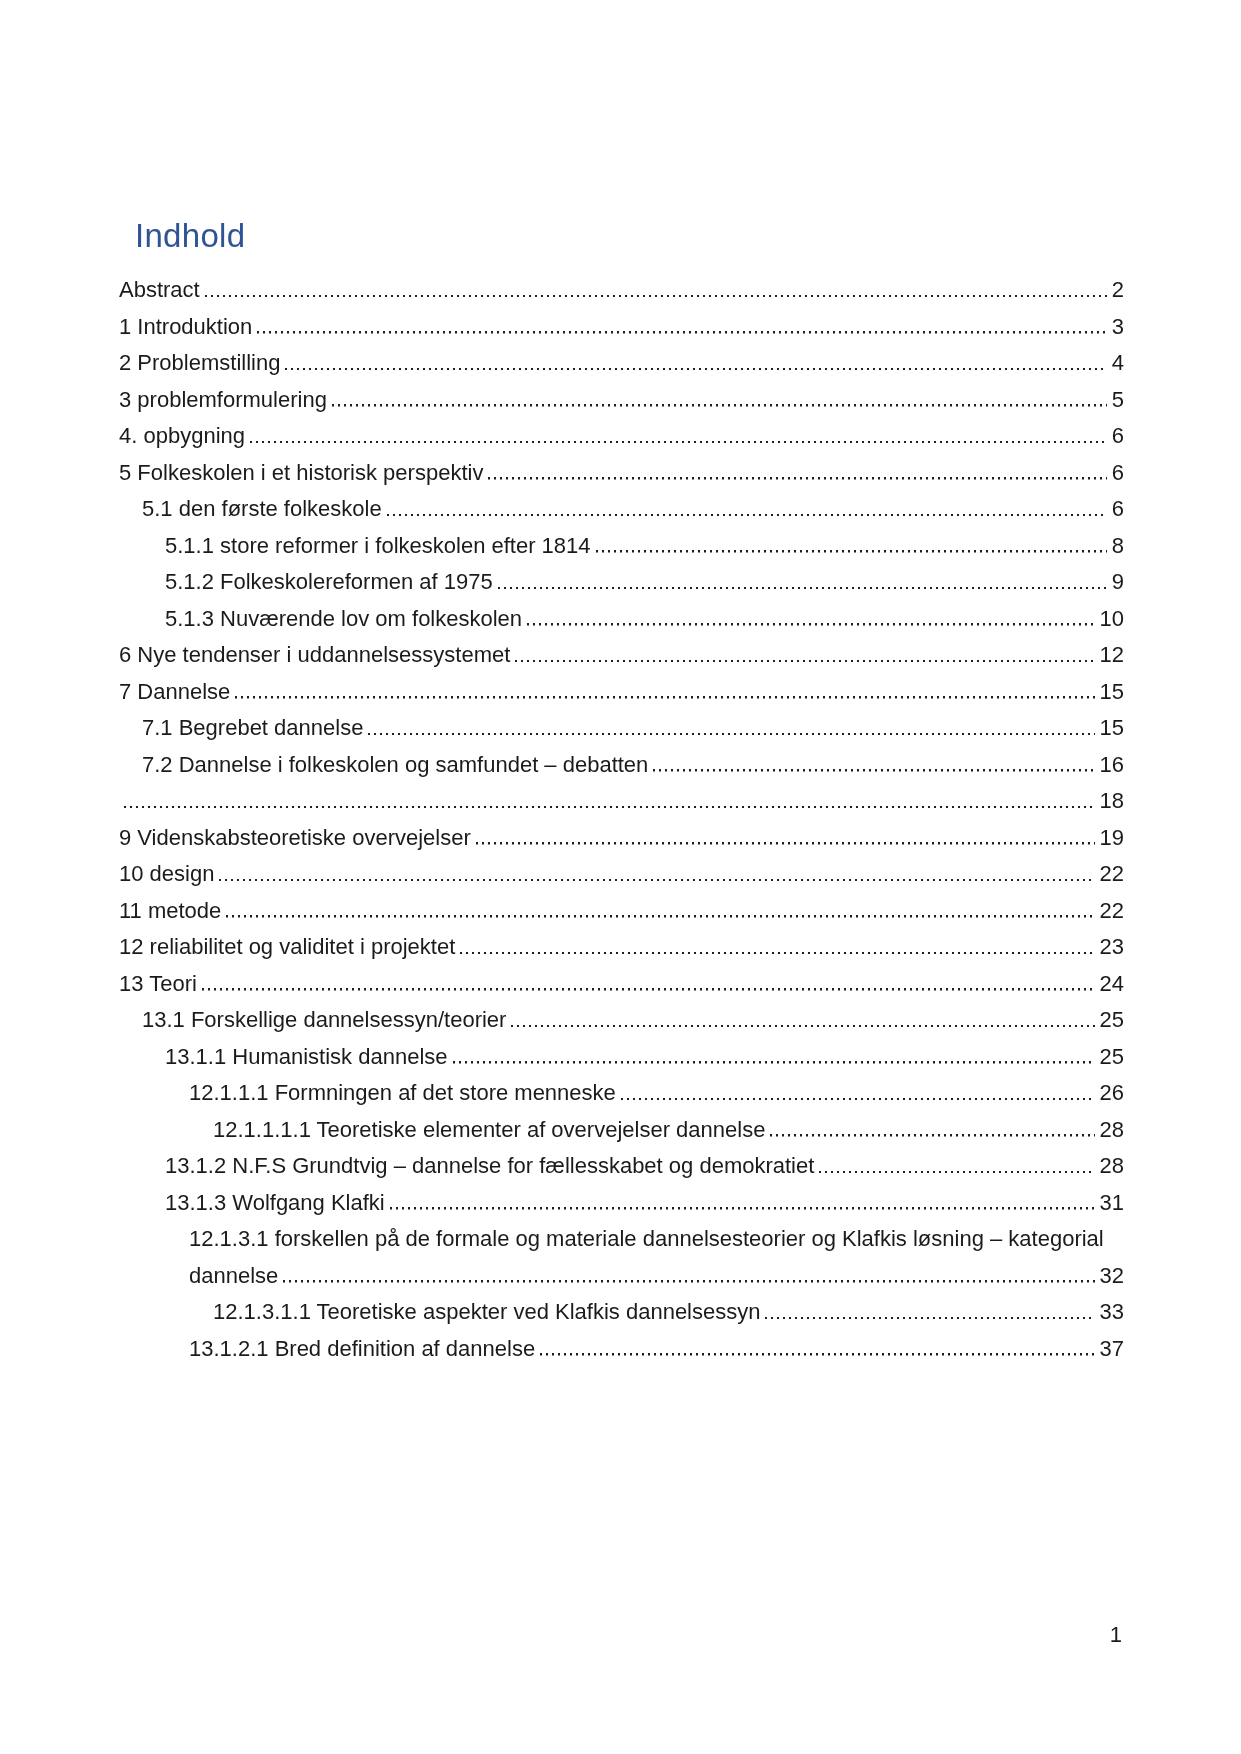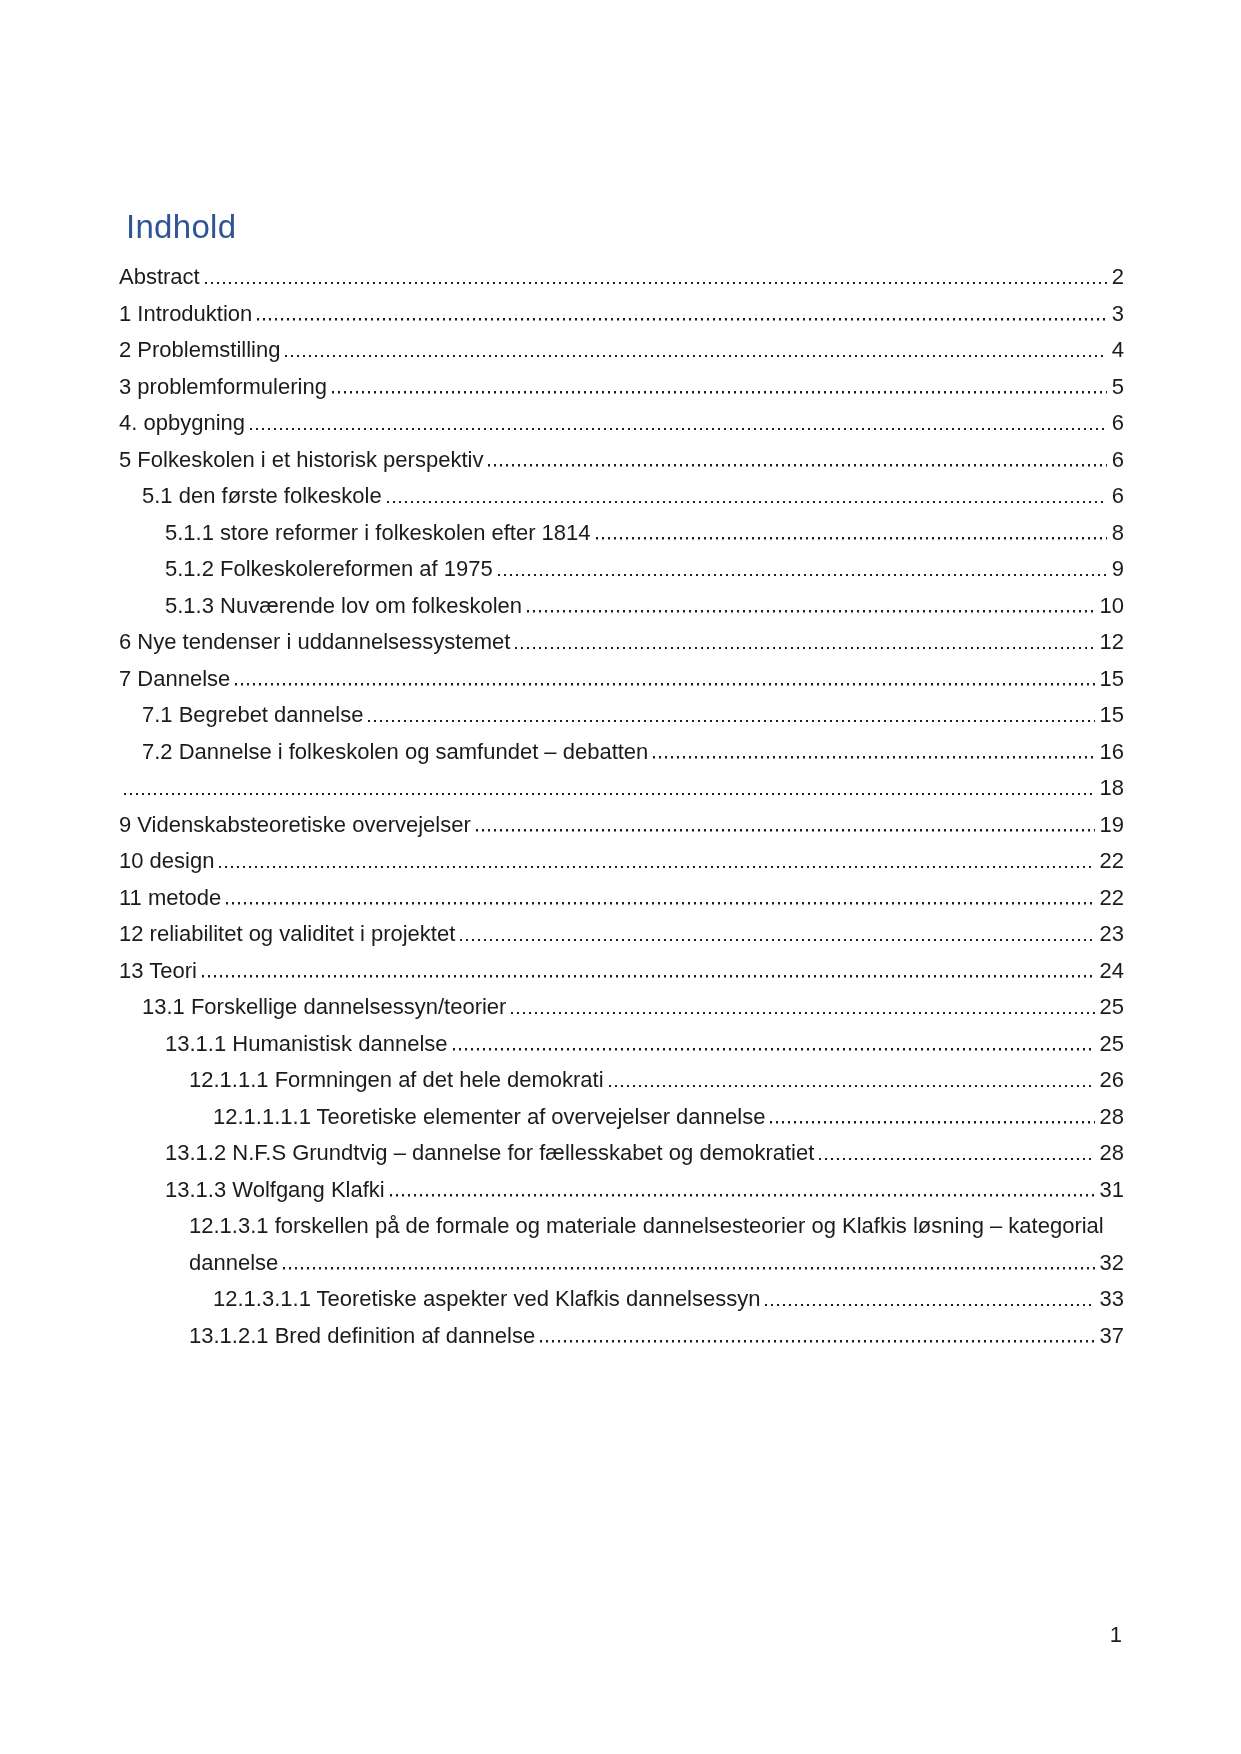--- a/index.html
+++ b/index.html
@@ -20,21 +20,21 @@
     position: relative;
     width: 100%;
     height: 100%;
     box-sizing: border-box;
     padding: 200px 117px 0 119px;
   }
   .toc-title {
     font-size: 33px;
     font-weight: 400;
     line-height: 40px;
-    margin: 7px;
+    margin: 16px;
     letter-spacing: 0.3px;
   }
   .toc-list {
     margin-top: 12px;
     font-size: 22px;
     line-height: 36.5px;
   }
   .toc-entry { cursor: pointer; }
   .toc-text-line { white-space: nowrap; }
   .toc-flexline {
@@ -246,21 +246,21 @@
   <div class="toc-entry lvl2">
     <div class="toc-flexline">
       <span class="toc-label">13.1.1 Humanistisk dannelse</span>
       <span class="toc-leader"></span>
       <span class="toc-page">25</span>
     </div>
   </div>
 
   <div class="toc-entry lvl3">
     <div class="toc-flexline">
-      <span class="toc-label">12.1.1.1 Formningen af det hele demokrati</span>
+      <span class="toc-label">12.1.1.1 Formningen af det store menneske</span>
       <span class="toc-leader"></span>
       <span class="toc-page">26</span>
     </div>
   </div>
 
   <div class="toc-entry lvl4">
     <div class="toc-flexline">
       <span class="toc-label">12.1.1.1.1 Teoretiske elementer af overvejelser dannelse</span>
       <span class="toc-leader"></span>
       <span class="toc-page">28</span>

